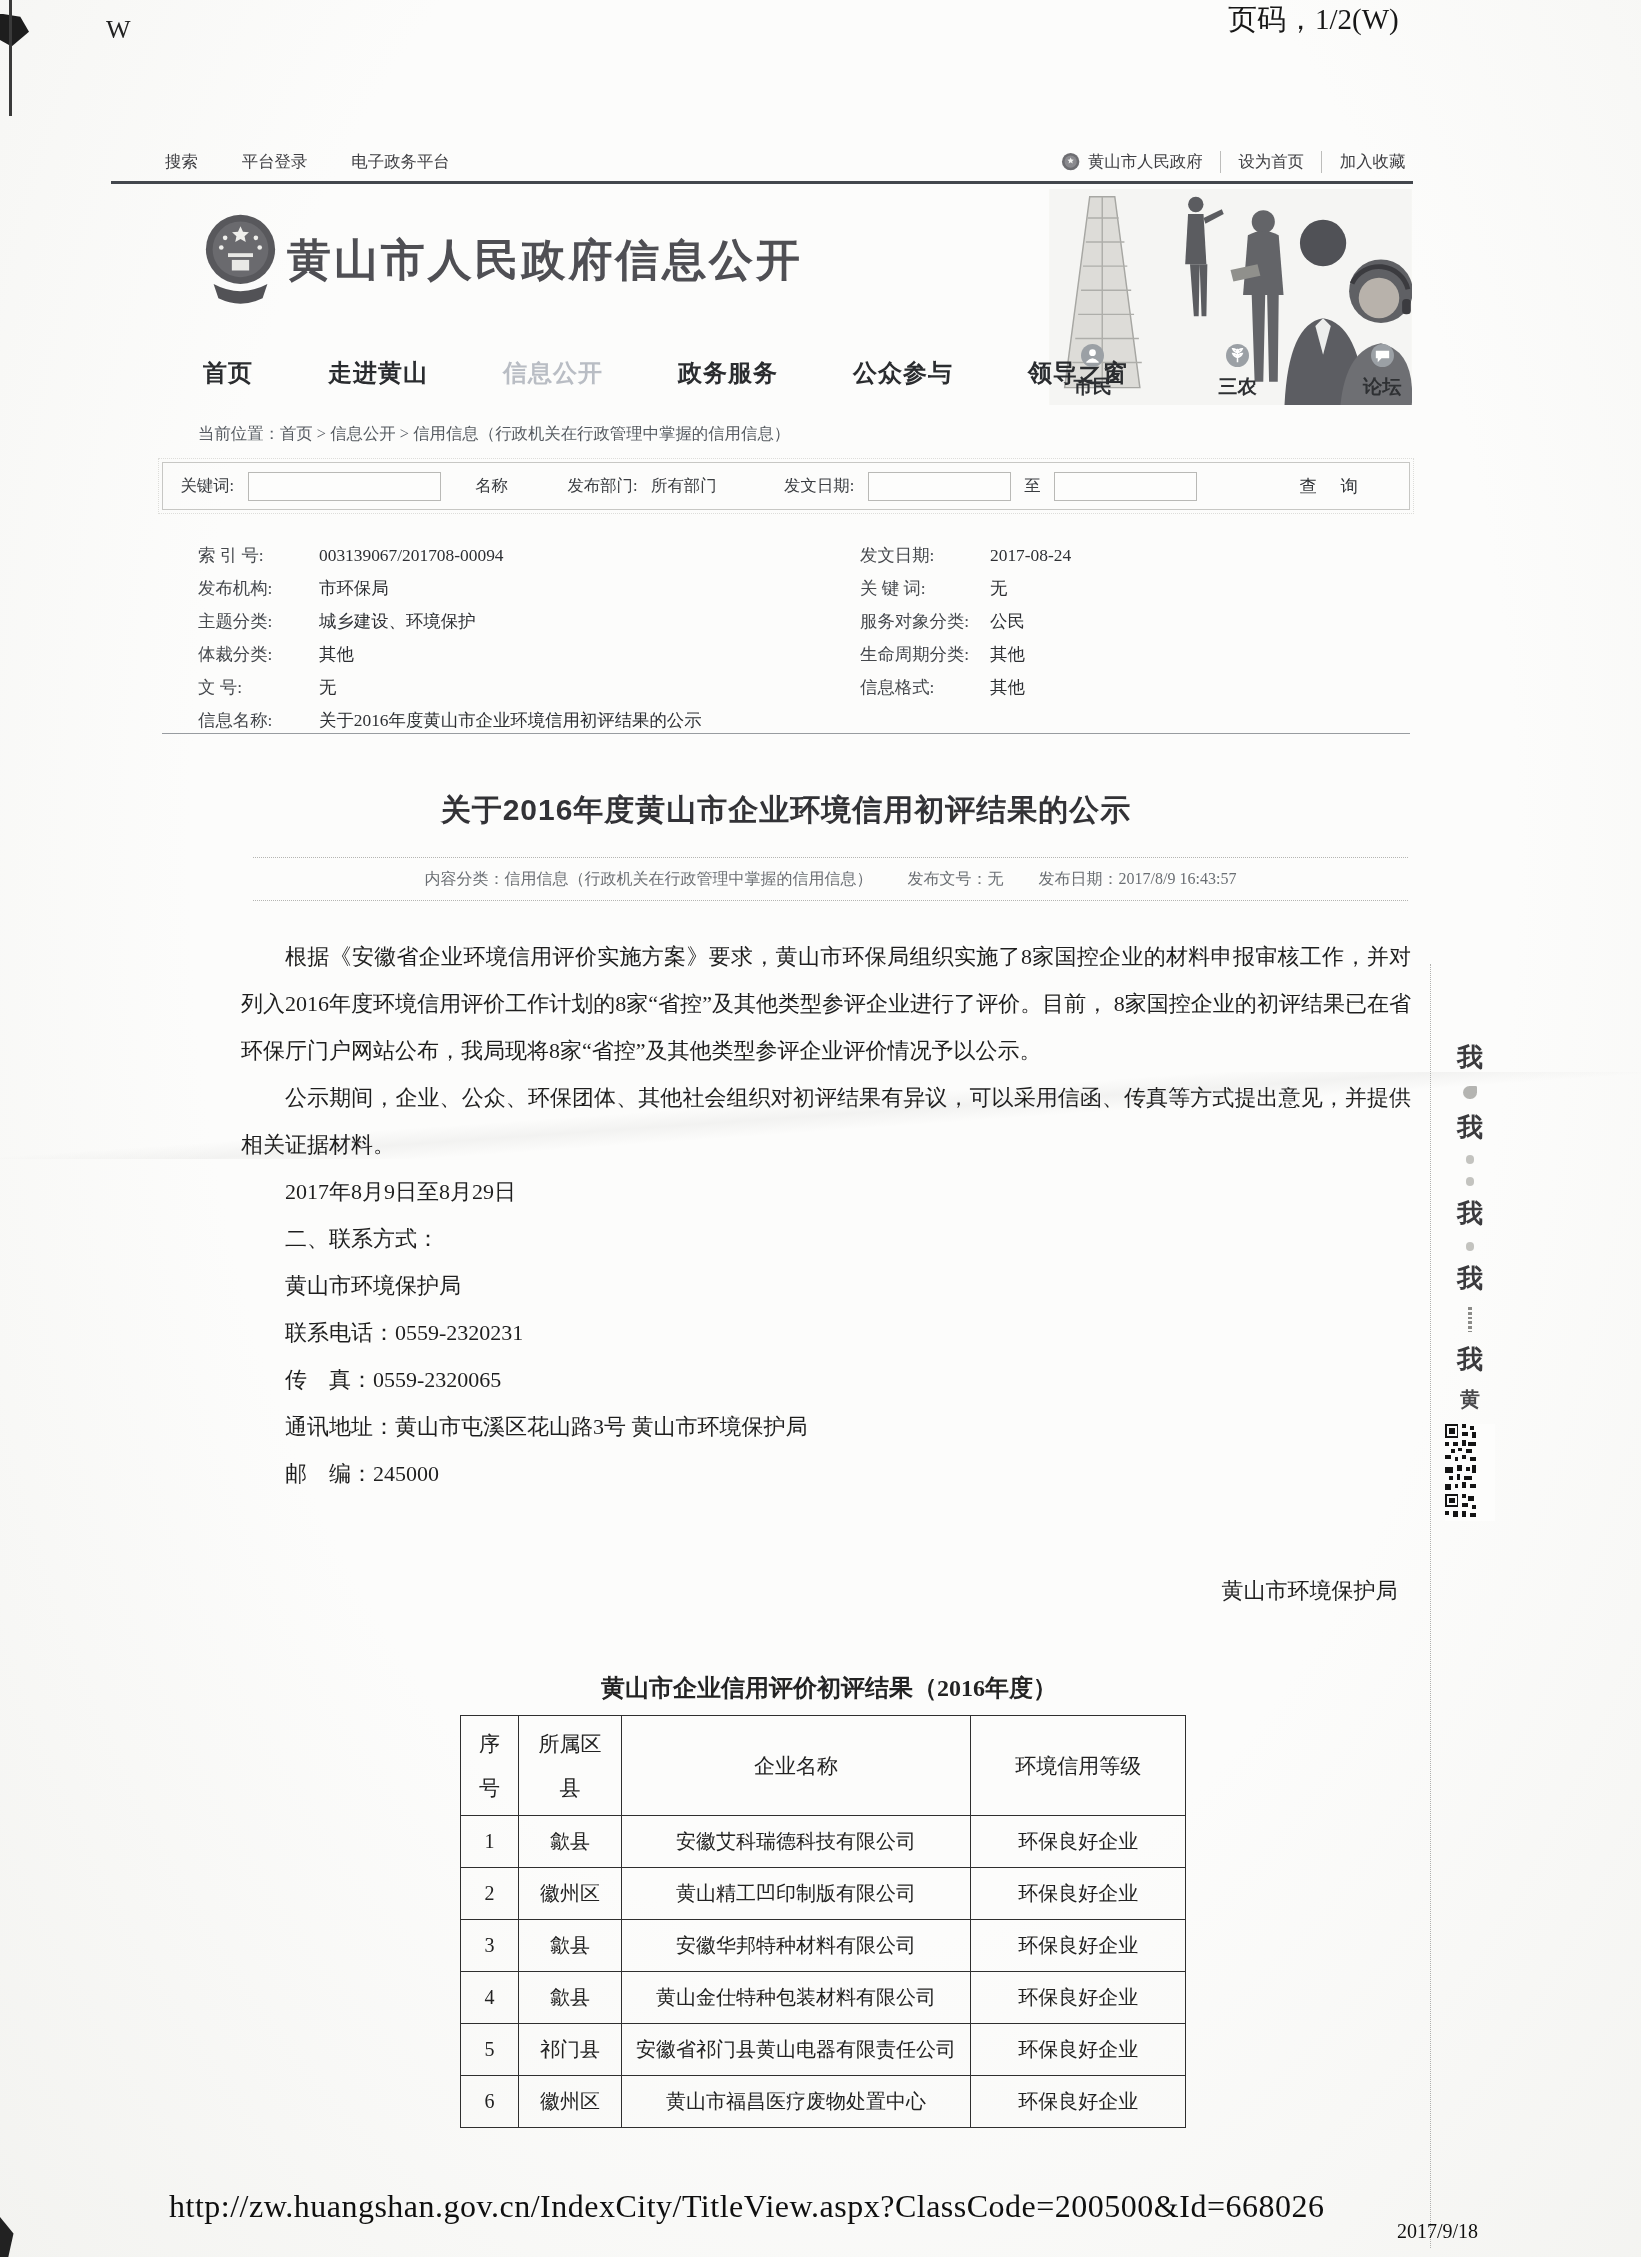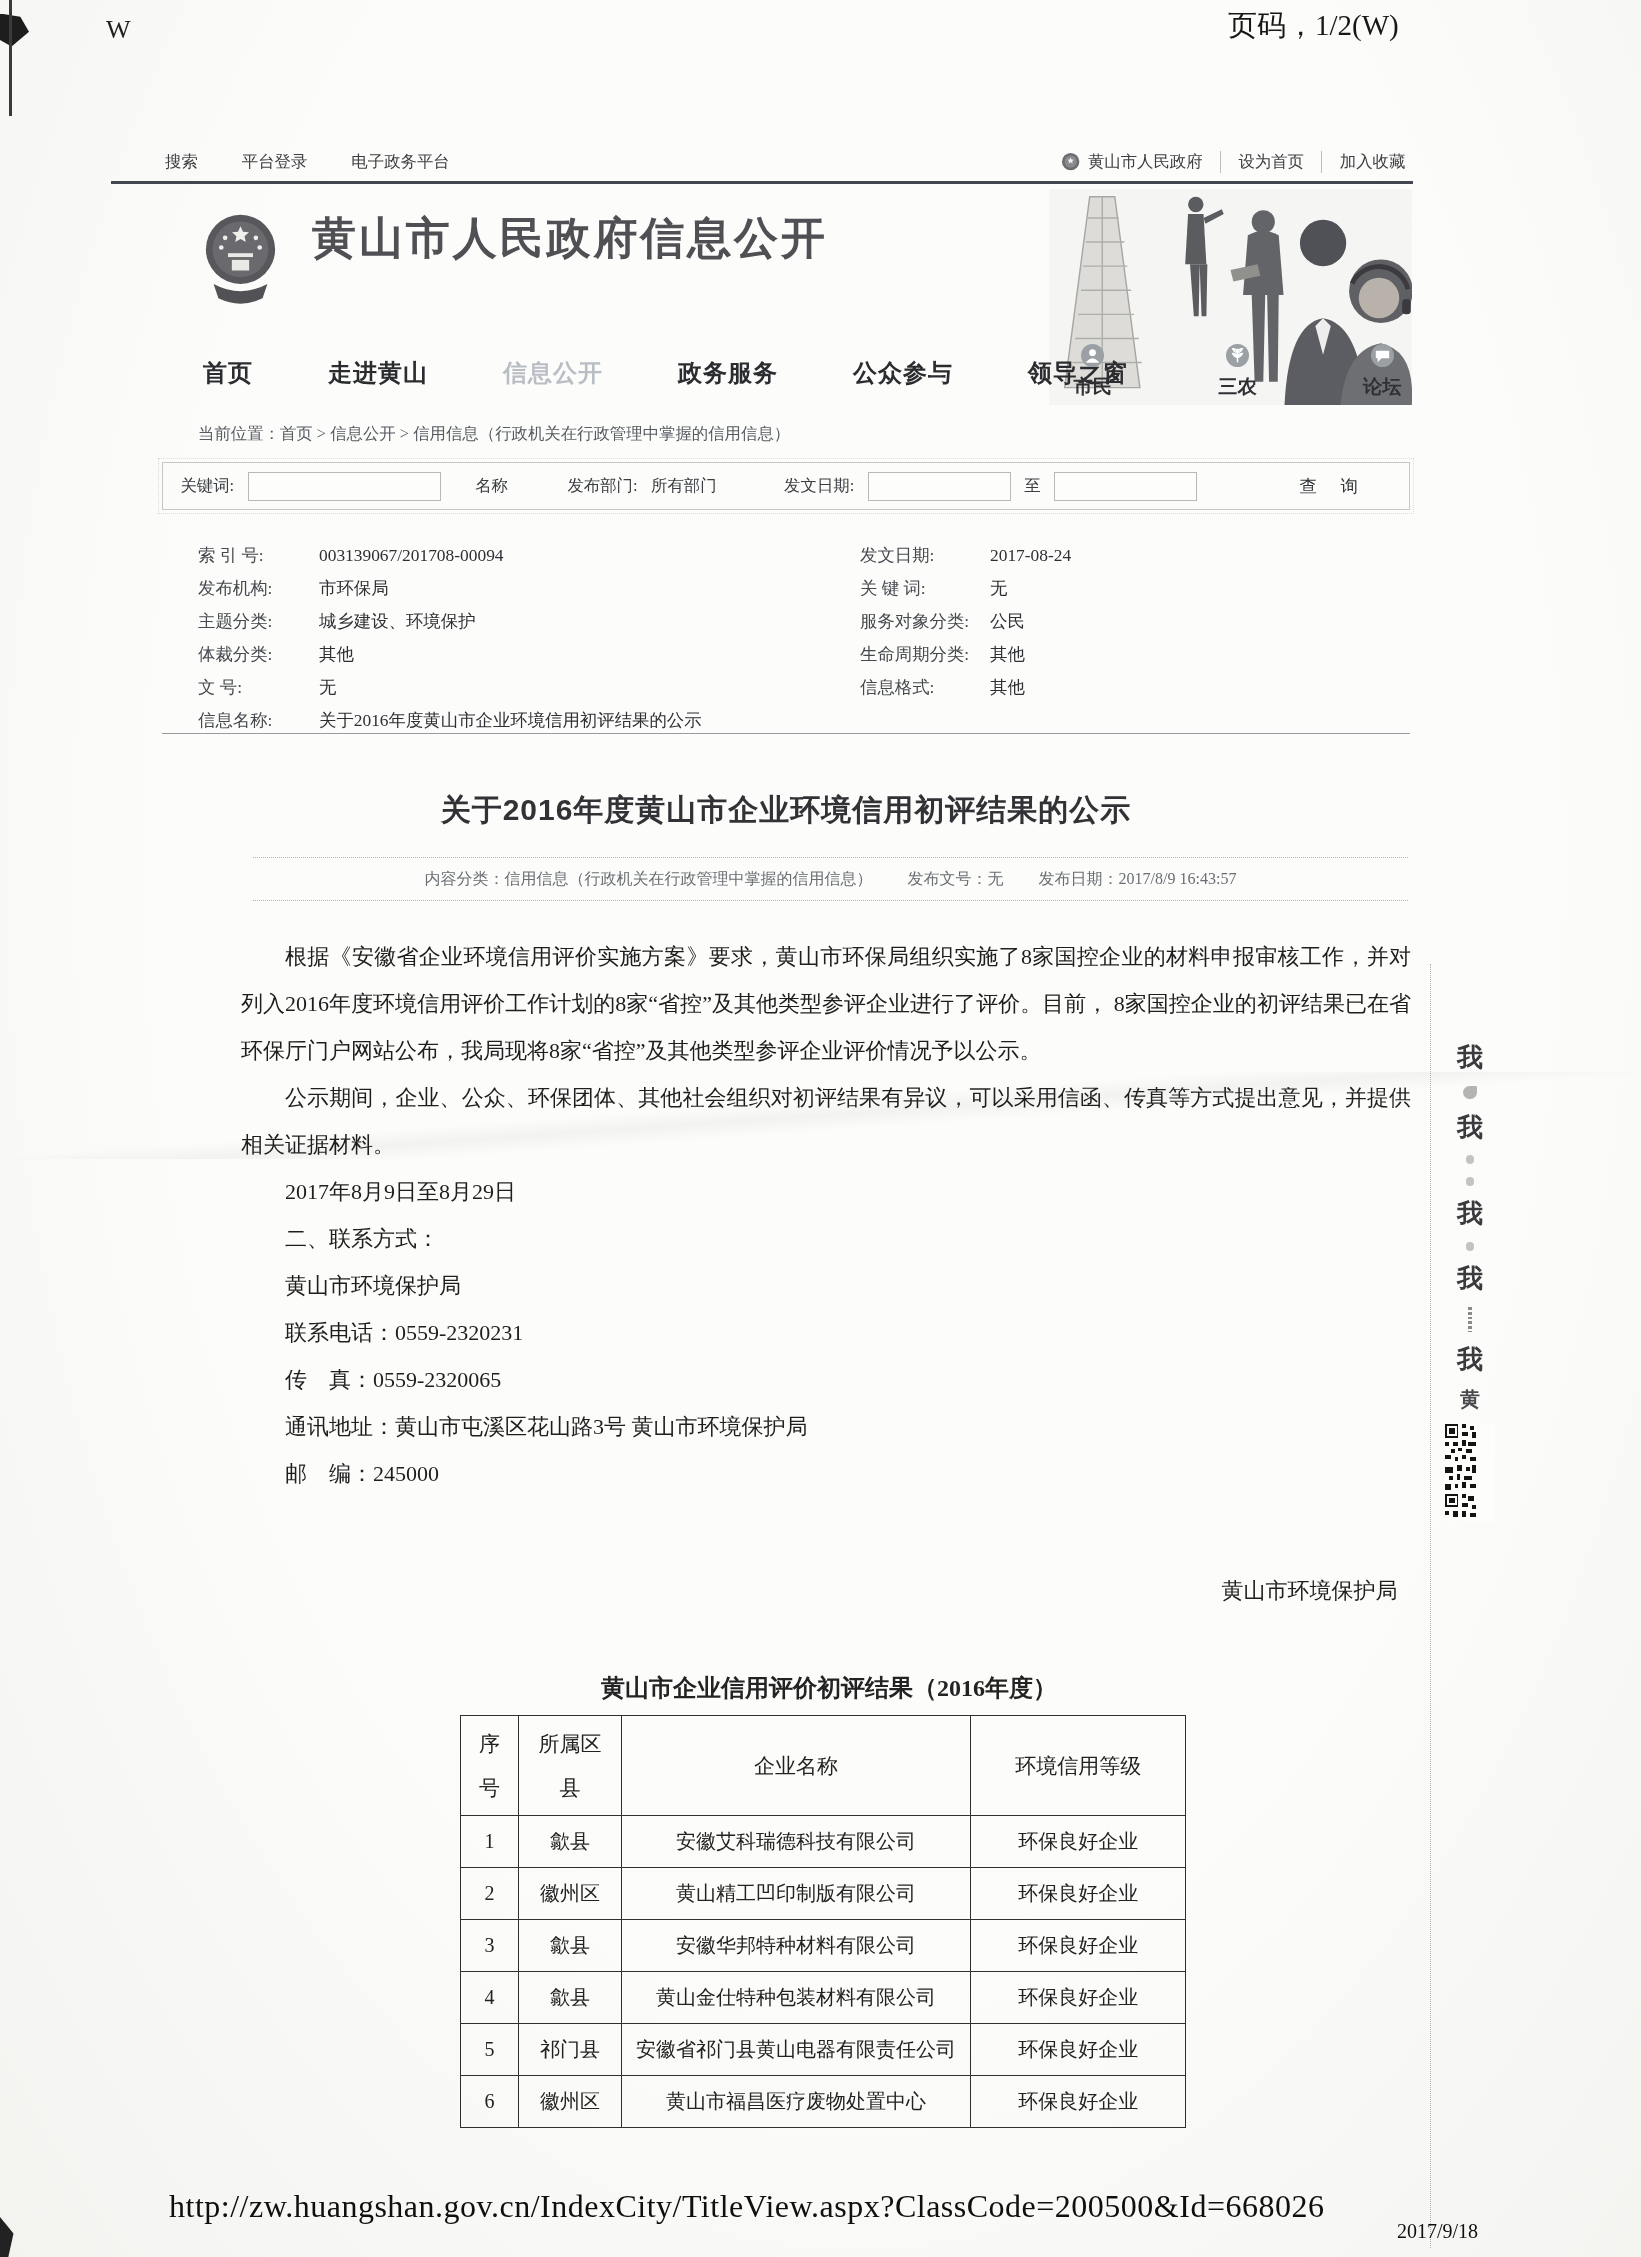--- a/index.html
+++ b/index.html
@@ -15,37 +15,37 @@
   .bottom-blob { position:absolute; left:0; top:2217px; width:13.5px; height:41px; background:#222;
                  clip-path:polygon(0 0,100% 40%,60% 100%,0 100%); }
   .crease { position:absolute; left:0; top:1072px; width:100%; height:87px;
             background:linear-gradient(176deg, rgba(0,0,0,0) 42%, rgba(60,60,55,.05) 50%, rgba(0,0,0,0) 58%); }
   .side-dotline { position:absolute; left:1430px; top:964px; height:1284px; width:0;
                   border-left:1.9px dotted #b0b0ae; }
 
   
   .serif { font-family:"Liberation Serif","DejaVu Serif",serif; }
   #corner-w  { position:absolute; left:106px; top:15.4px; font-size:26px; color:#222; }
-  #page-label{ position:absolute; left:1228px; top:6px; font-size:29px; color:#171717; }
+  #page-label{ position:absolute; left:1228px; top:0; font-size:29px; color:#171717; }
   .foot-url  { position:absolute; left:169px; top:2188px; font-size:32px; color:#0f0f0f; letter-spacing:0.5px; }
   .foot-date { position:absolute; left:1397px; top:2188px; font-size:20px; color:#0f0f0f;margin-top:32px; }
 
   
   .topbar { position:absolute; left:111px; top:145px; width:1302px; height:33px;
             display:flex; align-items:center; font-size:16.4px; color:#3e3e42;gap:8px; }
   .tb-left { display:flex; gap:44px; margin-left:54px; }
   .tb-link { cursor:pointer; }
   .tb-right{ margin-left:auto; display:flex; align-items:center; gap:0; padding-right:7.7px; }
   .tb-site { margin-left:7.7px; }
   .tb-right .sep { border-left:1px solid #bdbdbb; margin-left:17.4px; padding-left:17.4px; }
   .mini-emblem svg { display:block; }
   .toprule { position:absolute; left:111px; top:181px; width:1302px; height:2.9px; background:#43474d; }
 
   
-  .banner-logo { position:absolute; left:197px; top:209px; display:flex; align-items:flex-start; gap:28px; }
+  .banner-logo { position:absolute; left:197px; top:209px; display:flex; align-items:center; gap:3px; }
   .site-title  { font-size:44px; font-weight:bold; color:#4f4f54; letter-spacing:2.9px; }
   .banner-photo{ position:absolute; left:1049px; top:189px; width:363px; height:216px; }
 
   
   .mainnav { position:absolute; left:203px; top:357px; display:flex; gap:75px;
              font-size:24px; font-weight:bold; color:#2a2c2f; }
   .nav-item { cursor:pointer; letter-spacing:1px; }
   .nav-item.active { color:#b9bdc4; }
 
   .quicklinks { position:absolute; left:1060px; top:344px; width:355px; display:flex;

